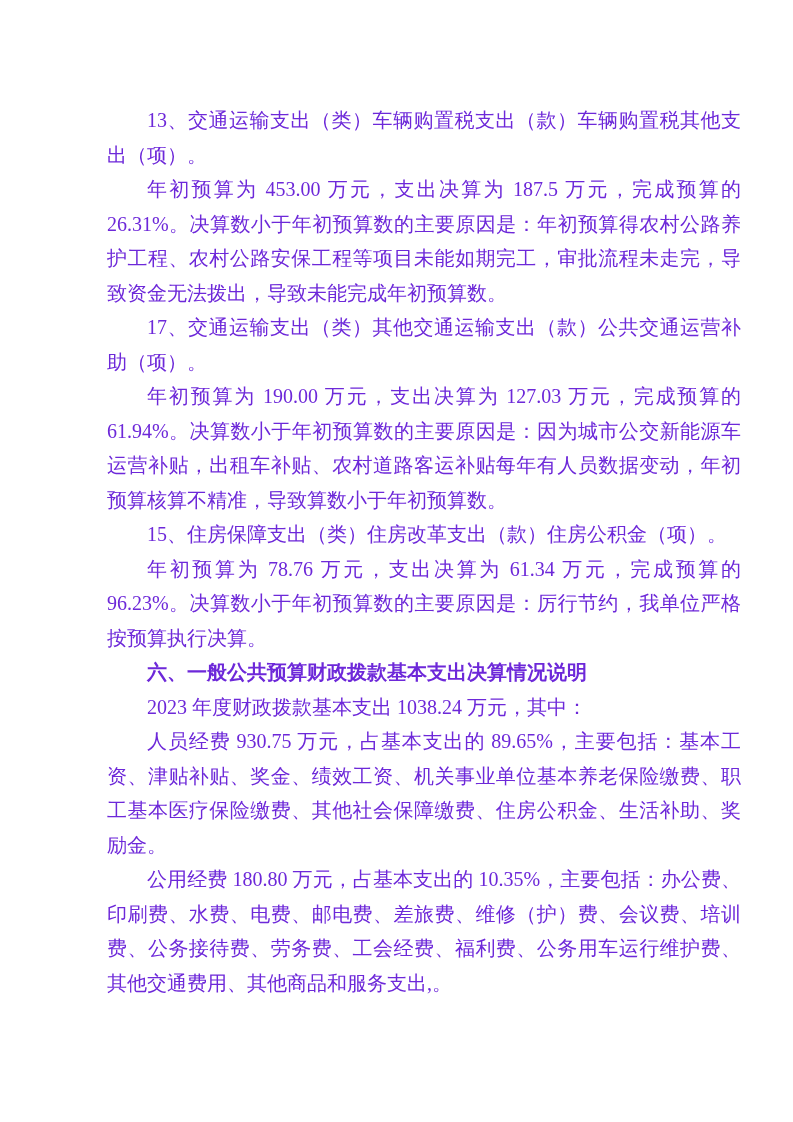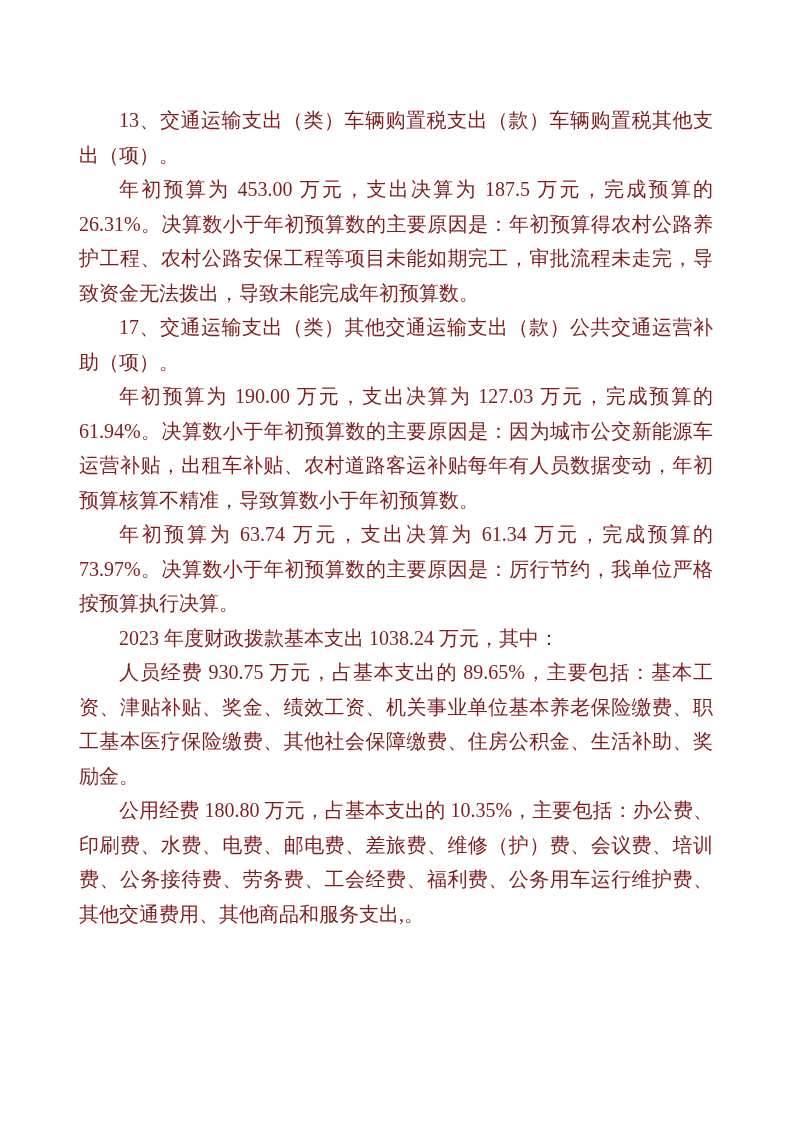--- a/index.html
+++ b/index.html
@@ -33,23 +33,25 @@
   }
   .doc-body p.heading {
     font-family: "Liberation Sans", "DejaVu Sans", sans-serif;
     font-weight: 700;
   }
 </style>
 </head>
 <body style="background: rgb(255, 255, 255);">
 
 <div class="page">
-  <div class="doc-body" style="color: #7f1d1d;">
+  <div class="doc-body" style="color: #6d28d9; margin-left: 28px;">
     <p class="body">13、交通运输支出（类）车辆购置税支出（款）车辆购置税其他支出（项）。</p>
     <p class="body">年初预算为 453.00 万元，支出决算为 187.5 万元，完成预算的 26.31%。决算数小于年初预算数的主要原因是：年初预算得农村公路养护工程、农村公路安保工程等项目未能如期完工，审批流程未走完，导致资金无法拨出，导致未能完成年初预算数。</p>
     <p class="body">17、交通运输支出（类）其他交通运输支出（款）公共交通运营补助（项）。</p>
     <p class="body">年初预算为 190.00 万元，支出决算为 127.03 万元，完成预算的 61.94%。决算数小于年初预算数的主要原因是：因为城市公交新能源车运营补贴，出租车补贴、农村道路客运补贴每年有人员数据变动，年初预算核算不精准，导致算数小于年初预算数。</p>
-    <p class="body">年初预算为 63.74 万元，支出决算为 61.34 万元，完成预算的 73.97%。决算数小于年初预算数的主要原因是：厉行节约，我单位严格按预算执行决算。</p>
+    <p class="body">15、住房保障支出（类）住房改革支出（款）住房公积金（项）。</p>
+    <p class="body">年初预算为 78.76 万元，支出决算为 61.34 万元，完成预算的 96.23%。决算数小于年初预算数的主要原因是：厉行节约，我单位严格按预算执行决算。</p>
+    <p class="heading">六、一般公共预算财政拨款基本支出决算情况说明</p>
     <p class="body">2023 年度财政拨款基本支出 1038.24 万元，其中：</p>
     <p class="body">人员经费 930.75 万元，占基本支出的 89.65%，主要包括：基本工资、津贴补贴、奖金、绩效工资、机关事业单位基本养老保险缴费、职工基本医疗保险缴费、其他社会保障缴费、住房公积金、生活补助、奖励金。</p>
     <p class="body">公用经费 180.80 万元，占基本支出的 10.35%，主要包括：办公费、印刷费、水费、电费、邮电费、差旅费、维修（护）费、会议费、培训费、公务接待费、劳务费、工会经费、福利费、公务用车运行维护费、其他交通费用、其他商品和服务支出,。</p>
   </div>
 </div>
 
 </body></html>

